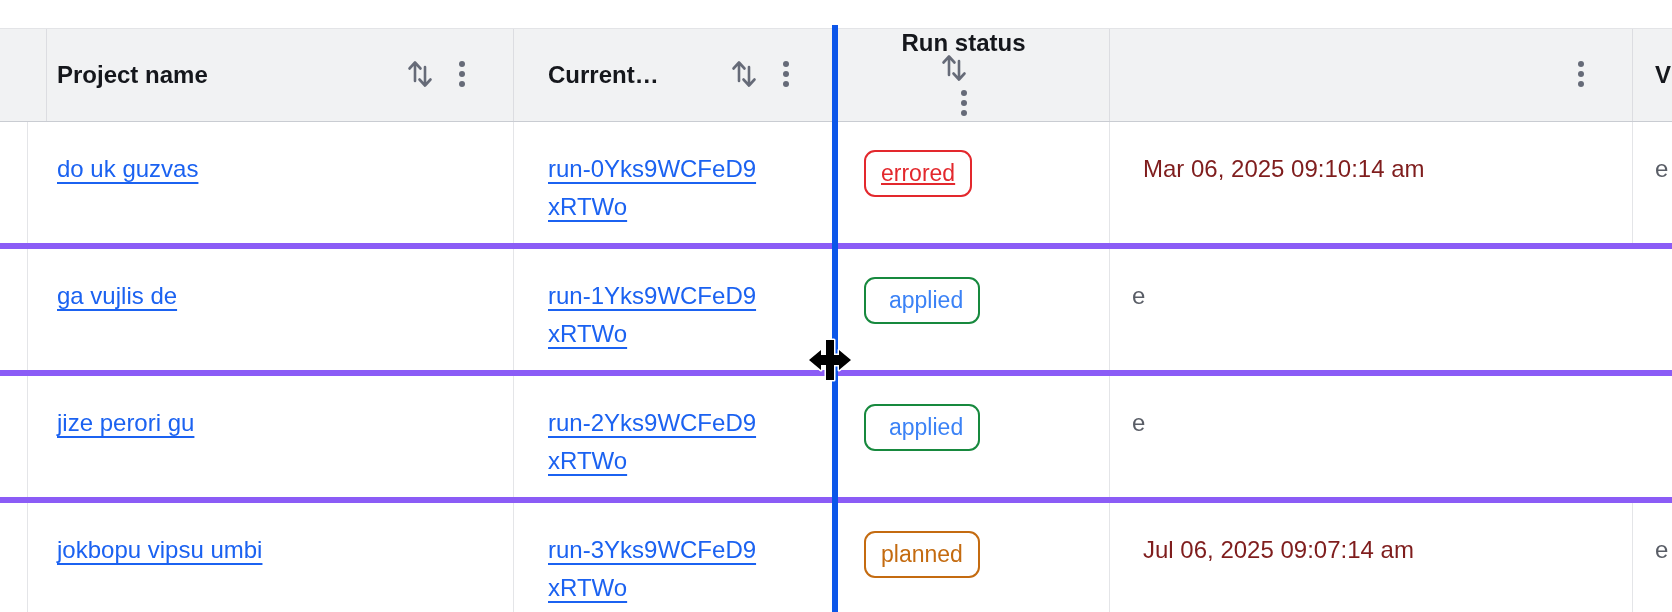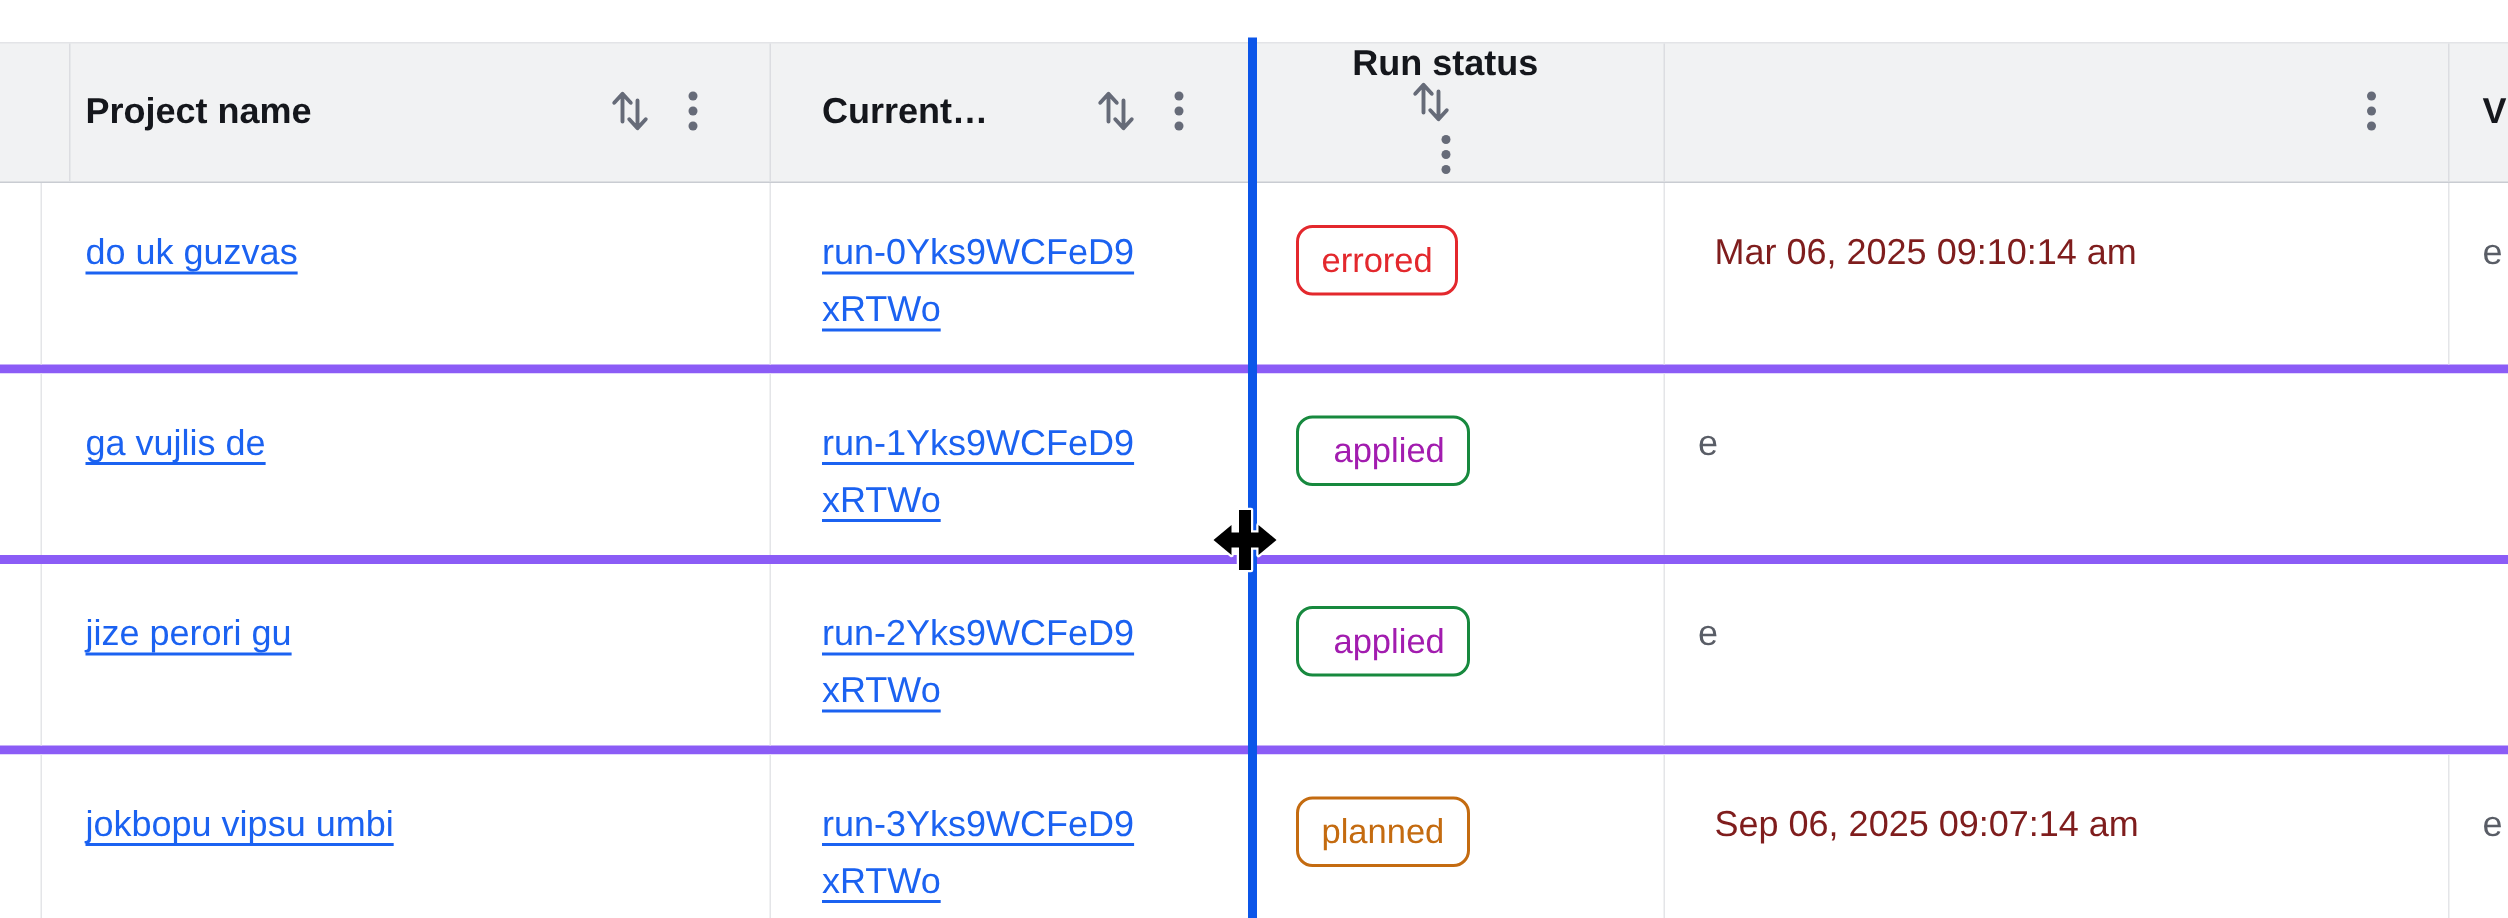--- a/index.html
+++ b/index.html
@@ -36,22 +36,22 @@
   .c4 { padding-left:33px; }
   .c5 { padding-left:22px; }
 
   a.cell-link { color:#1b62f1; text-decoration:underline; text-decoration-thickness:2px; text-underline-offset:5px; }
   .run-link { display:inline-block; max-width:212px; word-break:break-all; }
 
   .badge {
     display:inline-block; border:2px solid; border-radius:11px; background:#fff;
     padding:7px 15px; font-size:23px; line-height:29px; font-weight:400; white-space:nowrap;
   }
-  .badge[data-variant="critical"] { color:#e3282d; border-color:#e3282d; }
-  .badge[data-variant="success"]  { color:#a21caf; border-color:#17893e;padding-left:23px; }
+  .badge[data-variant="critical"] { color:#e3282d; border-color:#e3282d;text-decoration:underline; }
+  .badge[data-variant="success"]  { color:#3b82f6; border-color:#17893e;padding-left:23px; }
   .badge[data-variant="warning"]  { color:#c46b10; border-color:#c46b10; }
 
   .timestamp { color:#7f1d1d; white-space:nowrap; }
   .extra-cell { color:#595d66; }
 
   .resize-line { position:absolute; left:832px; top:25px; width:6px; height:587px; background:#0c56e9; z-index:5; }
   .cursor-glyph { position:absolute; left:807px; top:337px; z-index:6; pointer-events:none; }
 </style>
 </head>
 <body>
@@ -197,21 +197,21 @@
       <div class="td c1">
         <a href="#" class="cell-link">jokbopu vipsu umbi</a>
       </div>
       <div class="td c2">
         <a href="#" class="cell-link run-link">run-3Yks9WCFeD9xRTWo</a>
       </div>
       <div class="td c3">
         <span class="badge" data-variant="warning">planned</span>
       </div>
       <div class="td c4">
-        <span class="timestamp">Sep 06, 2025 09:07:14 am</span>
+        <span class="timestamp">Jul 06, 2025 09:07:14 am</span>
       </div>
       <div class="td c5 extra-cell">e</div>
     </div>
 
   </div>
 
   <div class="resize-line"></div>
 
   <svg class="cursor-glyph" width="46" height="46" viewBox="0 0 46 46">
     <polygon points="19,3 27,3 27,18 32,18 32,13 44,23 32,33 32,28 27,28 27,43 19,43 19,28 14,28 14,33 2,23 14,13 14,18 19,18" fill="#000" stroke="#fff" stroke-width="3" paint-order="stroke" stroke-linejoin="round"></polygon>

